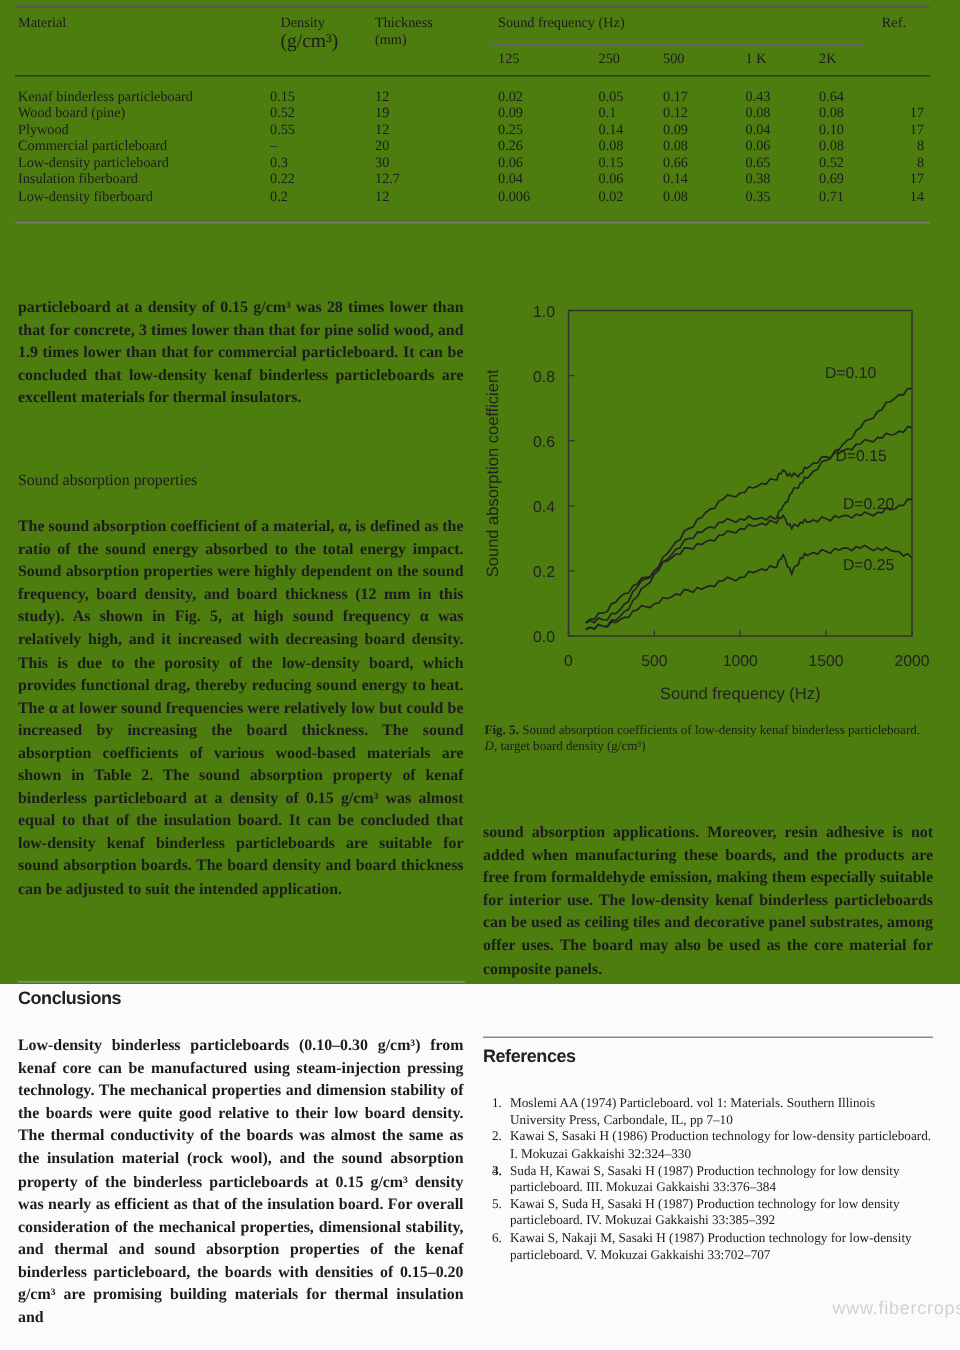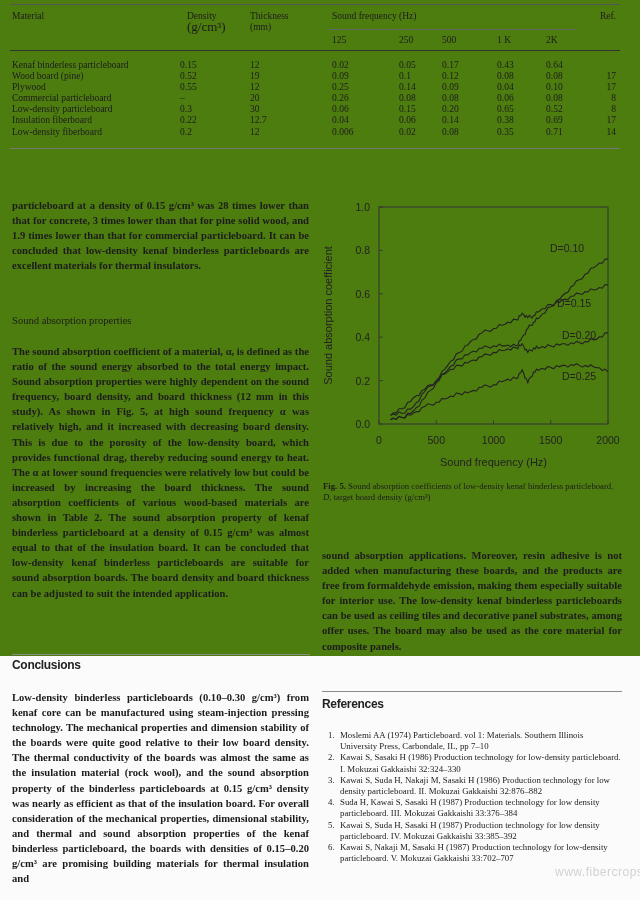--- a/index.html
+++ b/index.html
@@ -83,21 +83,21 @@
 <div class="page">
 
   <div class="tbl">
     <div class="rule-top"></div>
     <span class="hcell" style="left:2px;top:7px;">Material</span>
     <span class="hcell" style="left:177px;top:7px;">Density</span>
     <span class="hcell" style="left:177px;top:18px;font-size:13px;">(g/cm³)</span>
     <span class="hcell" style="left:240px;top:7px;">Thickness</span>
     <span class="hcell" style="left:240px;top:18px;">(mm)</span>
     <span class="hcell" style="left:322px;top:7px;">Sound frequency (Hz)</span>
-    <span class="hcell" style="right:4px;top:7px;text-align:right;">Ref.</span>
+    <span class="hcell" style="right:16px;top:7px;text-align:right;">Ref.</span>
     <div class="rule-sub"></div>
     <span class="hcell" style="left:322px;top:31px;">125</span>
     <span class="hcell" style="left:389px;top:31px;">250</span>
     <span class="hcell" style="left:432px;top:31px;">500</span>
     <span class="hcell" style="left:487px;top:31px;">1 K</span>
     <span class="hcell" style="left:536px;top:31px;">2K</span>
     <div class="rule-mid"></div>
 
     <div class="rows">
       <div class="row">
@@ -143,21 +143,21 @@
         <span class="c-f3">0.06</span>
         <span class="c-f4">0.08</span>
         <span class="c-ref">8</span>
       </div>
       <div class="row">
         <span class="c-mat">Low-density particleboard</span>
         <span class="c-den">0.3</span>
         <span class="c-thk">30</span>
         <span class="c-f0">0.06</span>
         <span class="c-f1">0.15</span>
-        <span class="c-f2">0.20</span>
+        <span class="c-f2">0.66</span>
         <span class="c-f3">0.65</span>
         <span class="c-f4">0.52</span>
         <span class="c-ref">8</span>
       </div>
       <div class="row">
         <span class="c-mat">Insulation fiberboard</span>
         <span class="c-den">0.22</span>
         <span class="c-thk">12.7</span>
         <span class="c-f0">0.04</span>
         <span class="c-f1">0.06</span>
@@ -233,20 +233,20 @@
   <p class="caption"><b>Fig. 5.</b> <span>Sound absorption coefficients of low-density kenaf binderless particleboard.</span> <i>D</i><span>, target board density (g/cm³)</span></p>
 
   <p class="para" style="left:322px;top:548px;width:300px;">sound absorption applications. Moreover, resin adhesive is not added when manufacturing these boards, and the products are free from formaldehyde emission, making them especially suitable for interior use. The low-density kenaf binderless particleboards can be used as ceiling tiles and decorative panel substrates, among offer uses. The board may also be used as the core material for composite panels.</p>
 
   <div class="hr" style="left:322px;top:691px;width:300px;"></div>
   <div class="sechead" style="left:322px;top:697px;">References</div>
 
   <ol class="refs">
     <li><span class="num">1.</span><span>Moslemi AA (1974) Particleboard. vol 1: Materials. Southern Illinois University Press, Carbondale, IL, pp 7–10</span></li>
     <li><span class="num">2.</span><span>Kawai S, Sasaki H (1986) Production technology for low-density particleboard. I. Mokuzai Gakkaishi 32:324–330</span></li>
-    <li><span class="num">3.</span><span>Kawai S, Suda H, Nakaji M, Sasaki H (1986) Production technology for low density particleboard. II. Mokuzai Gakkaishi 32:876–882</span></li>
+    <li><span class="num">3.</span></li>
     <li><span class="num">4.</span><span>Suda H, Kawai S, Sasaki H (1987) Production technology for low density particleboard. III. Mokuzai Gakkaishi 33:376–384</span></li>
     <li><span class="num">5.</span><span>Kawai S, Suda H, Sasaki H (1987) Production technology for low density particleboard. IV. Mokuzai Gakkaishi 33:385–392</span></li>
     <li><span class="num">6.</span><span>Kawai S, Nakaji M, Sasaki H (1987) Production technology for low-density particleboard. V. Mokuzai Gakkaishi 33:702–707</span></li>
   </ol>
 
   <div class="watermark">www.fibercrops.com</div>
 </div>
 
 </body></html>

